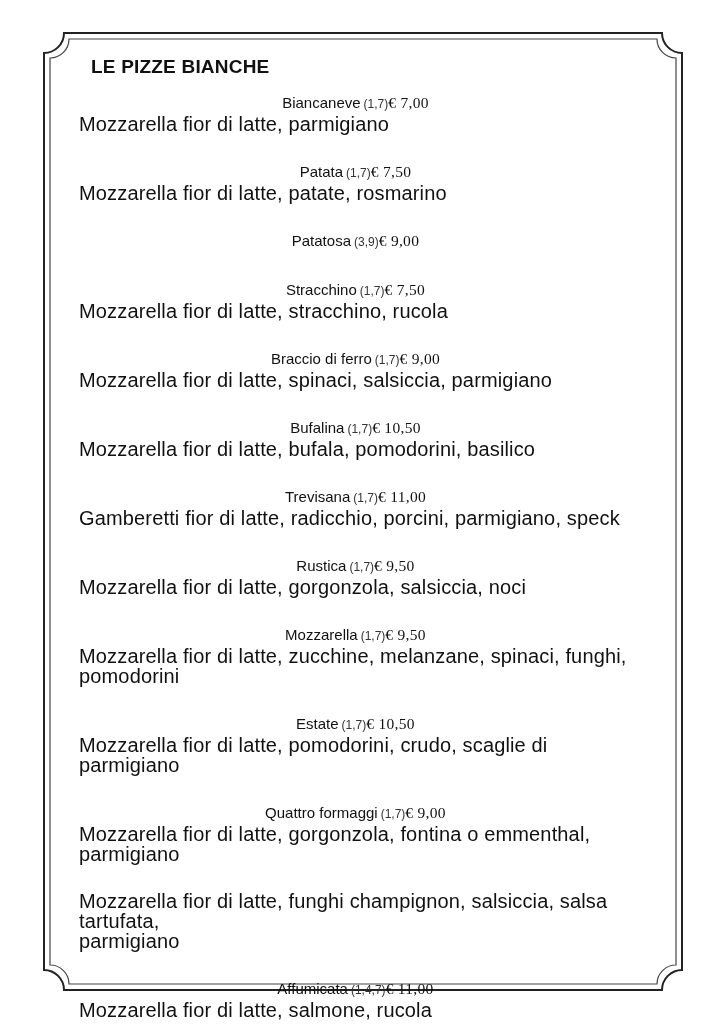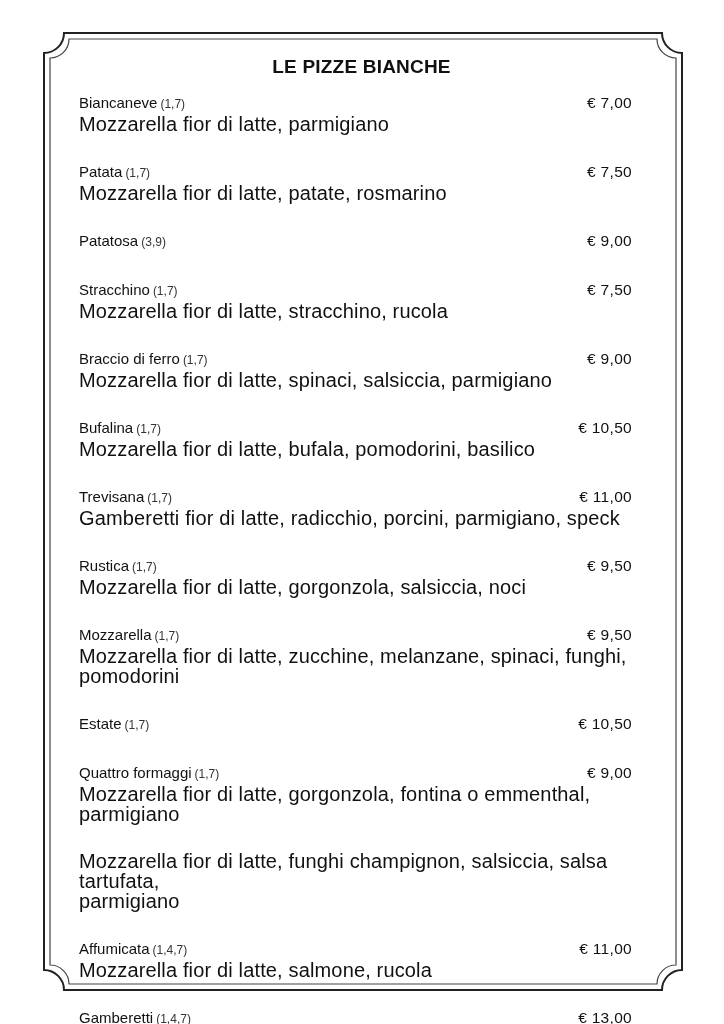--- a/index.html
+++ b/index.html
@@ -3,28 +3,28 @@
   <meta charset="utf-8">
   <style>
     html, body { margin: 0; padding: 0; background: #ffffff; }
     body { width: 724px; height: 1024px; position: relative; overflow: hidden; }
     .frame { position: absolute; left: 0; top: 0; width: 724px; height: 1024px; }
     .page {
       position: absolute; left: 79px; top: 52px; width: 553px;
       font-family: "Liberation Sans", "DejaVu Sans", sans-serif; color: #111;
     }
     .title {
-      text-align: center; font-size: 19px; letter-spacing: 0.2px;
+      text-align: left; font-size: 19px; letter-spacing: 0.2px;
       margin: 0; height: 32px; line-height: 30px; margin-left: 12px;
     }
     .item { position: relative; margin-top: 8px; }
-    .row1 { display: flex; justify-content: space-between; align-items: baseline; height: 22px; line-height: 22px; }
+    .row1 { display: flex; justify-content: center; align-items: baseline; height: 22px; line-height: 22px; }
     .name { font-size: 15px; }
     .allergens { font-size: 12px; color: #333; margin-left: 3px; }
-    .price { font-size: 15.5px; font-family: Liberation Sans, sans-serif; letter-spacing: 0.3px; font-weight: 300; }
+    .price { font-size: 15.5px; font-family: Liberation Serif, serif; letter-spacing: 0.3px; font-weight: 300; }
     .desc { font-size: 20px; line-height: 20px; letter-spacing: 0.15px; width: 560px; }
     .gap { height: 19px; }
   </style>
 </head>
 <body>
 
 <svg class="frame" viewBox="0 0 724 1024" xmlns="http://www.w3.org/2000/svg">
 
   <path d="M64 33 H662 A20 20 0 0 0 682 53 V970 A20 20 0 0 0 662 990 H64 A20 20 0 0 0 44 970 V53 A20 20 0 0 0 64 33 Z" fill="none" stroke="#222" stroke-width="2"></path>
 
@@ -105,20 +105,21 @@
           <span class="price">€ 9,50</span>
         </div>
       <div class="desc">Mozzarella fior di latte, zucchine, melanzane, spinaci, funghi, pomodorini</div>
       <div class="gap"></div>
     </div>
     <div class="item">
       <div class="row1">
           <span><span class="name">Estate</span><span class="allergens">(1,7)</span></span>
           <span class="price">€ 10,50</span>
         </div>
+      <div class="desc">Mozzarella fior di latte, pomodorini, crudo, scaglie di parmigiano</div>
       <div class="gap"></div>
     </div>
     <div class="item">
       <div class="row1">
           <span><span class="name">Quattro formaggi</span><span class="allergens">(1,7)</span></span>
           <span class="price">€ 9,00</span>
         </div>
       <div class="desc">Mozzarella fior di latte, gorgonzola, fontina o emmenthal, parmigiano</div>
       <div class="gap"></div>
     </div>

